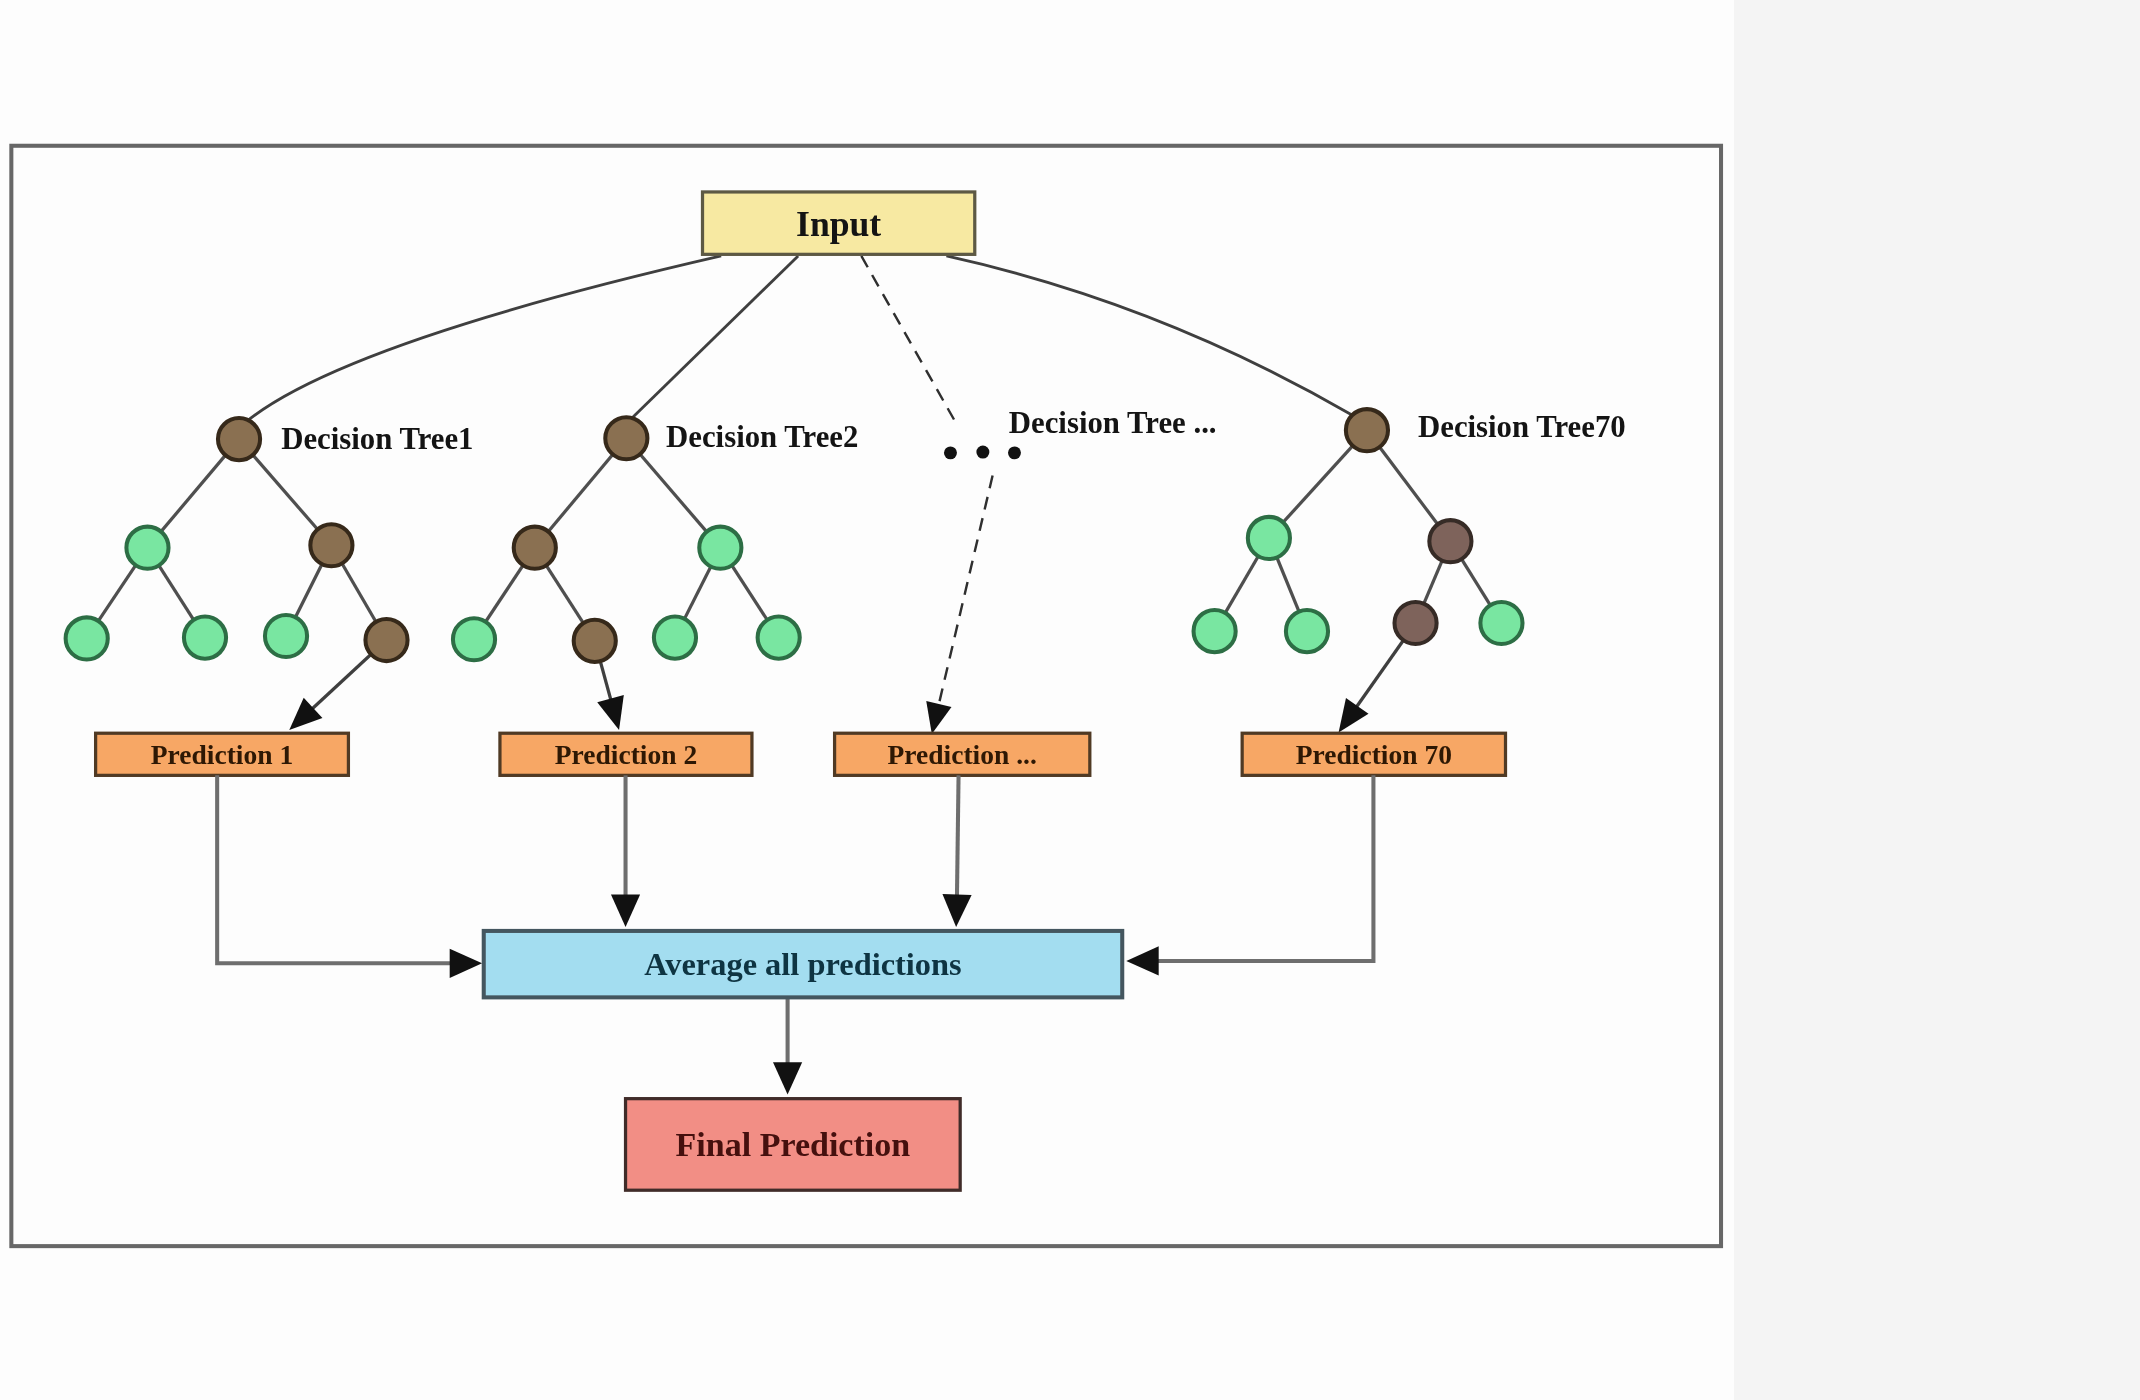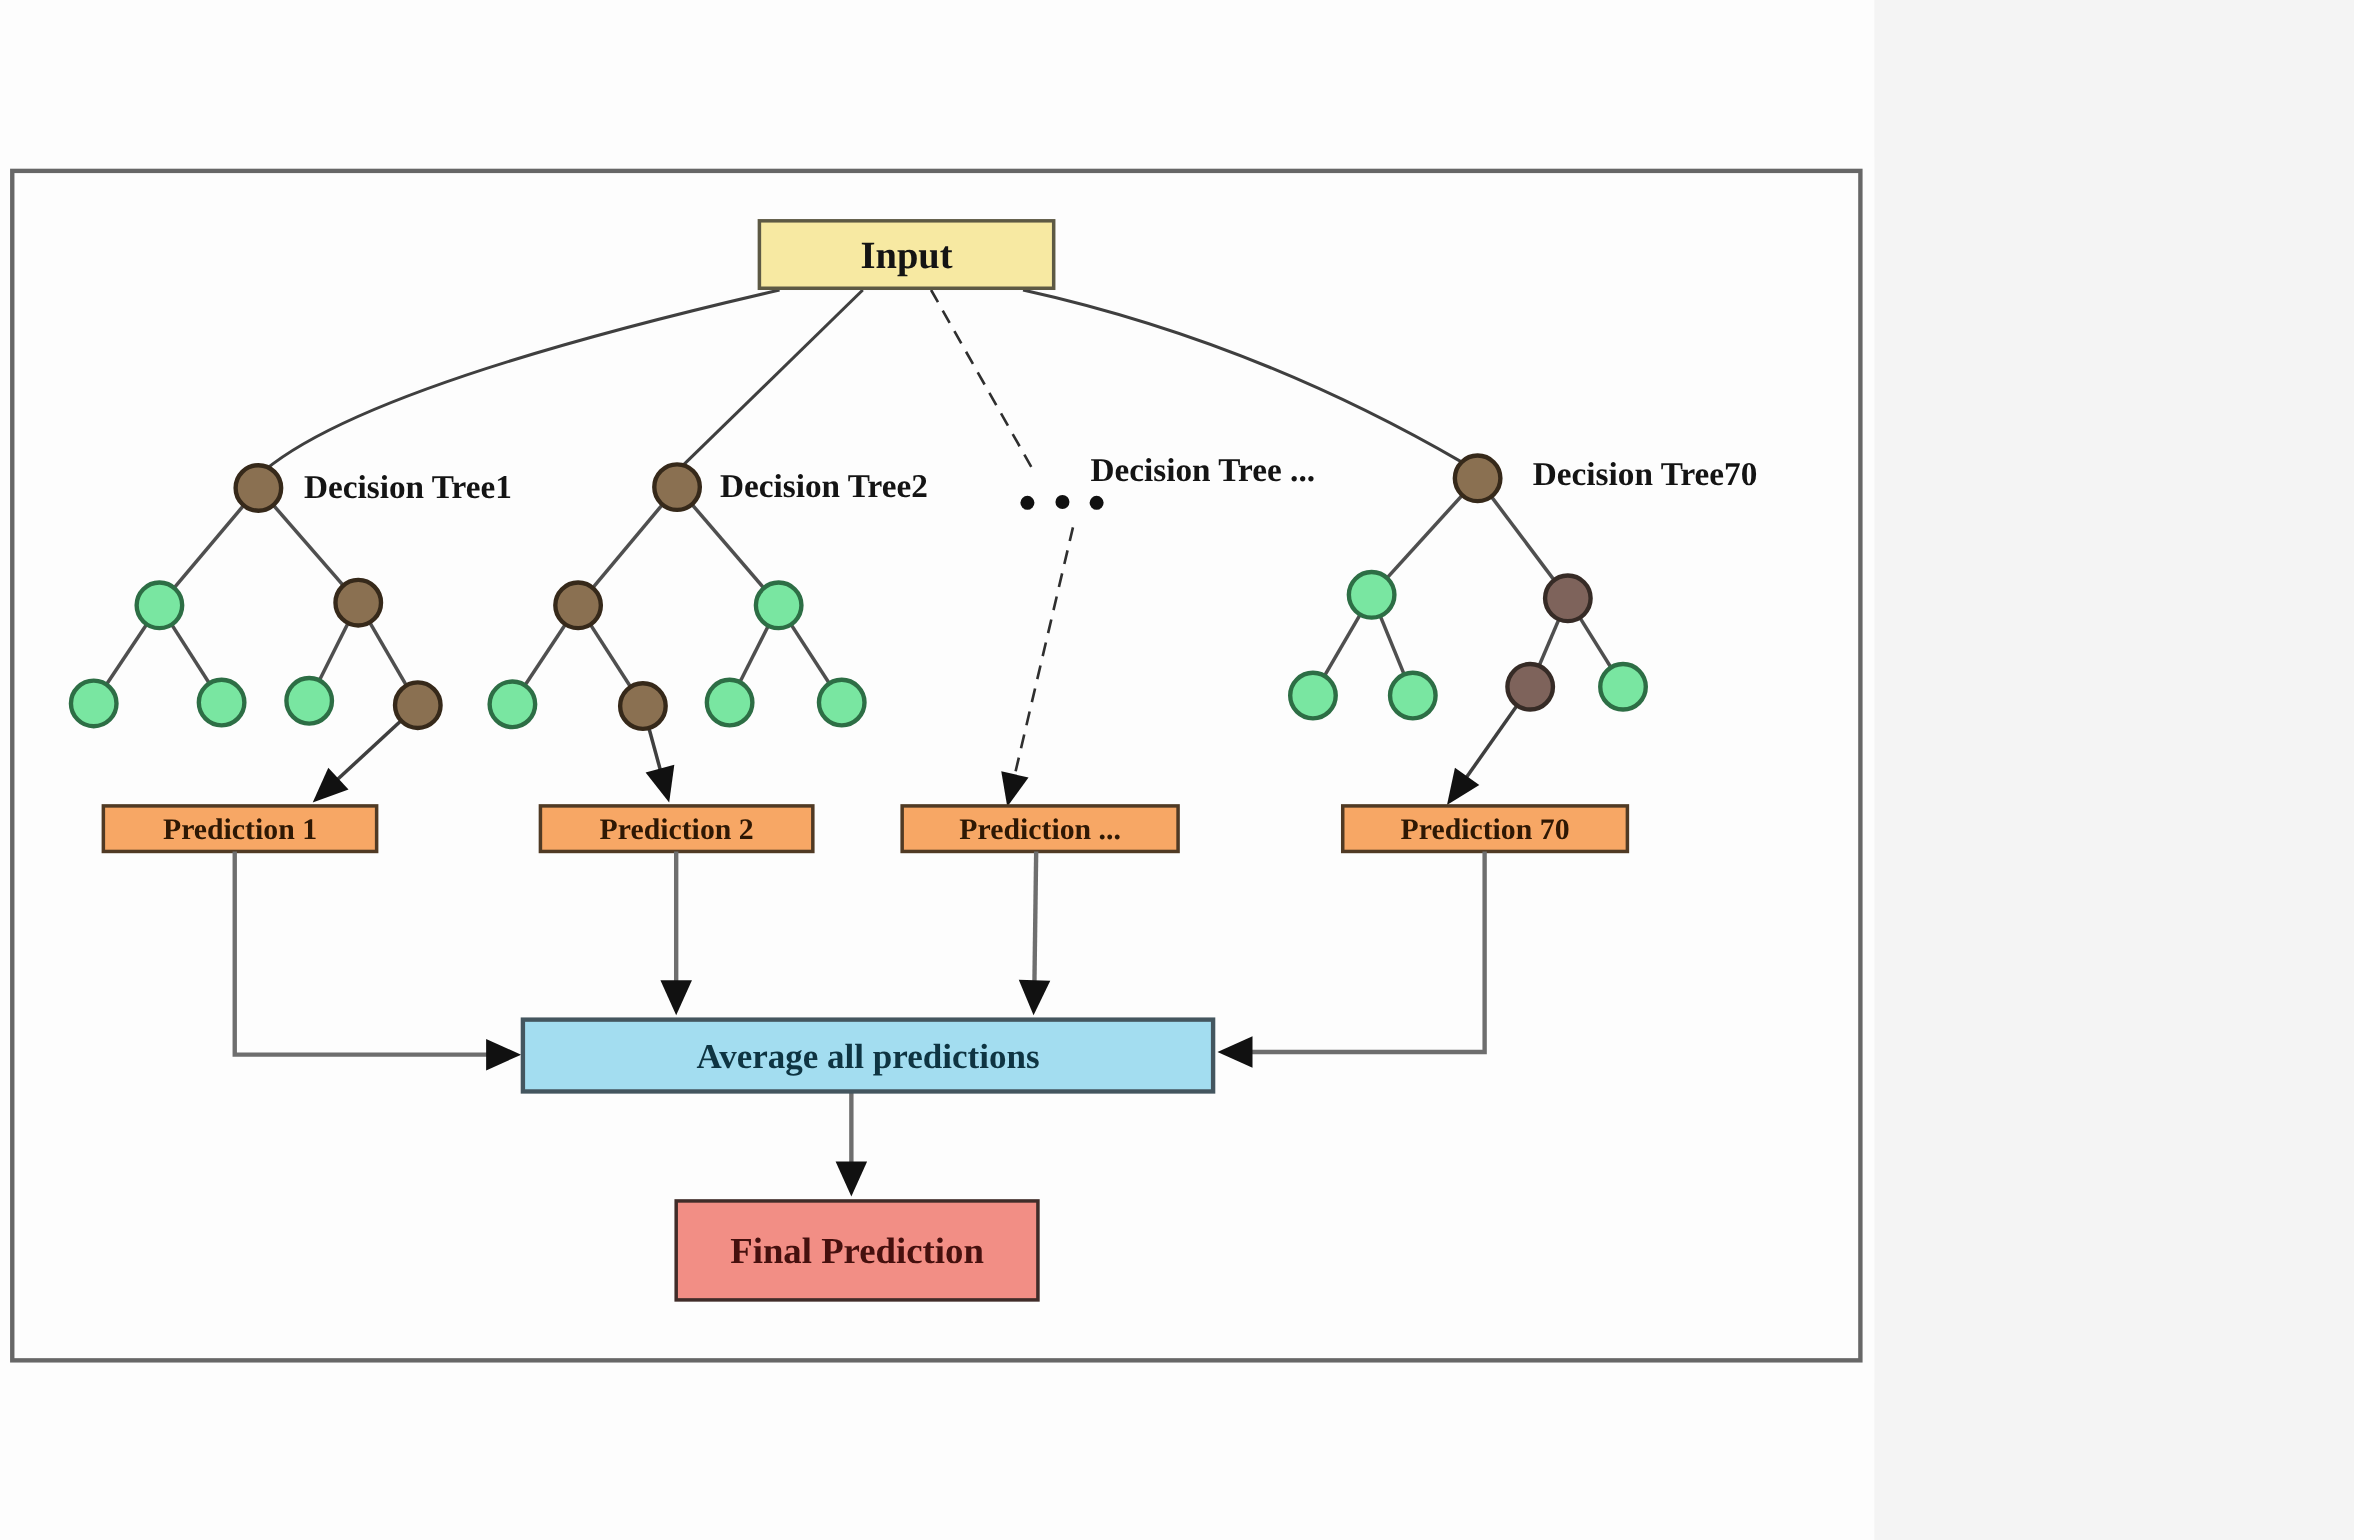--- a/index.html
+++ b/index.html
@@ -2,20 +2,21 @@
 <html><head>
 <meta charset="utf-8">
 <style>
   html,body{margin:0;padding:0;background:#f4f4f4;}
   #stage{
     position:relative;
     width:1704px;height:1400px;
     background:#fdfdfd;
     font-family:"Liberation Serif","DejaVu Serif",serif;
     overflow:hidden;
+    padding-left:30px;
   }
   #diagram{position:absolute;left:0;top:0;width:100%;height:100%;}
   text{font-family:"Liberation Serif","DejaVu Serif",serif;font-weight:bold;}
 </style>
 </head>
 <body>
 
 <div id="stage">
   <svg id="diagram" viewBox="0 0 2140 1400" xmlns="http://www.w3.org/2000/svg">
       <rect x="0" y="0" width="2140" height="1400" fill="#fdfdfd"></rect>

